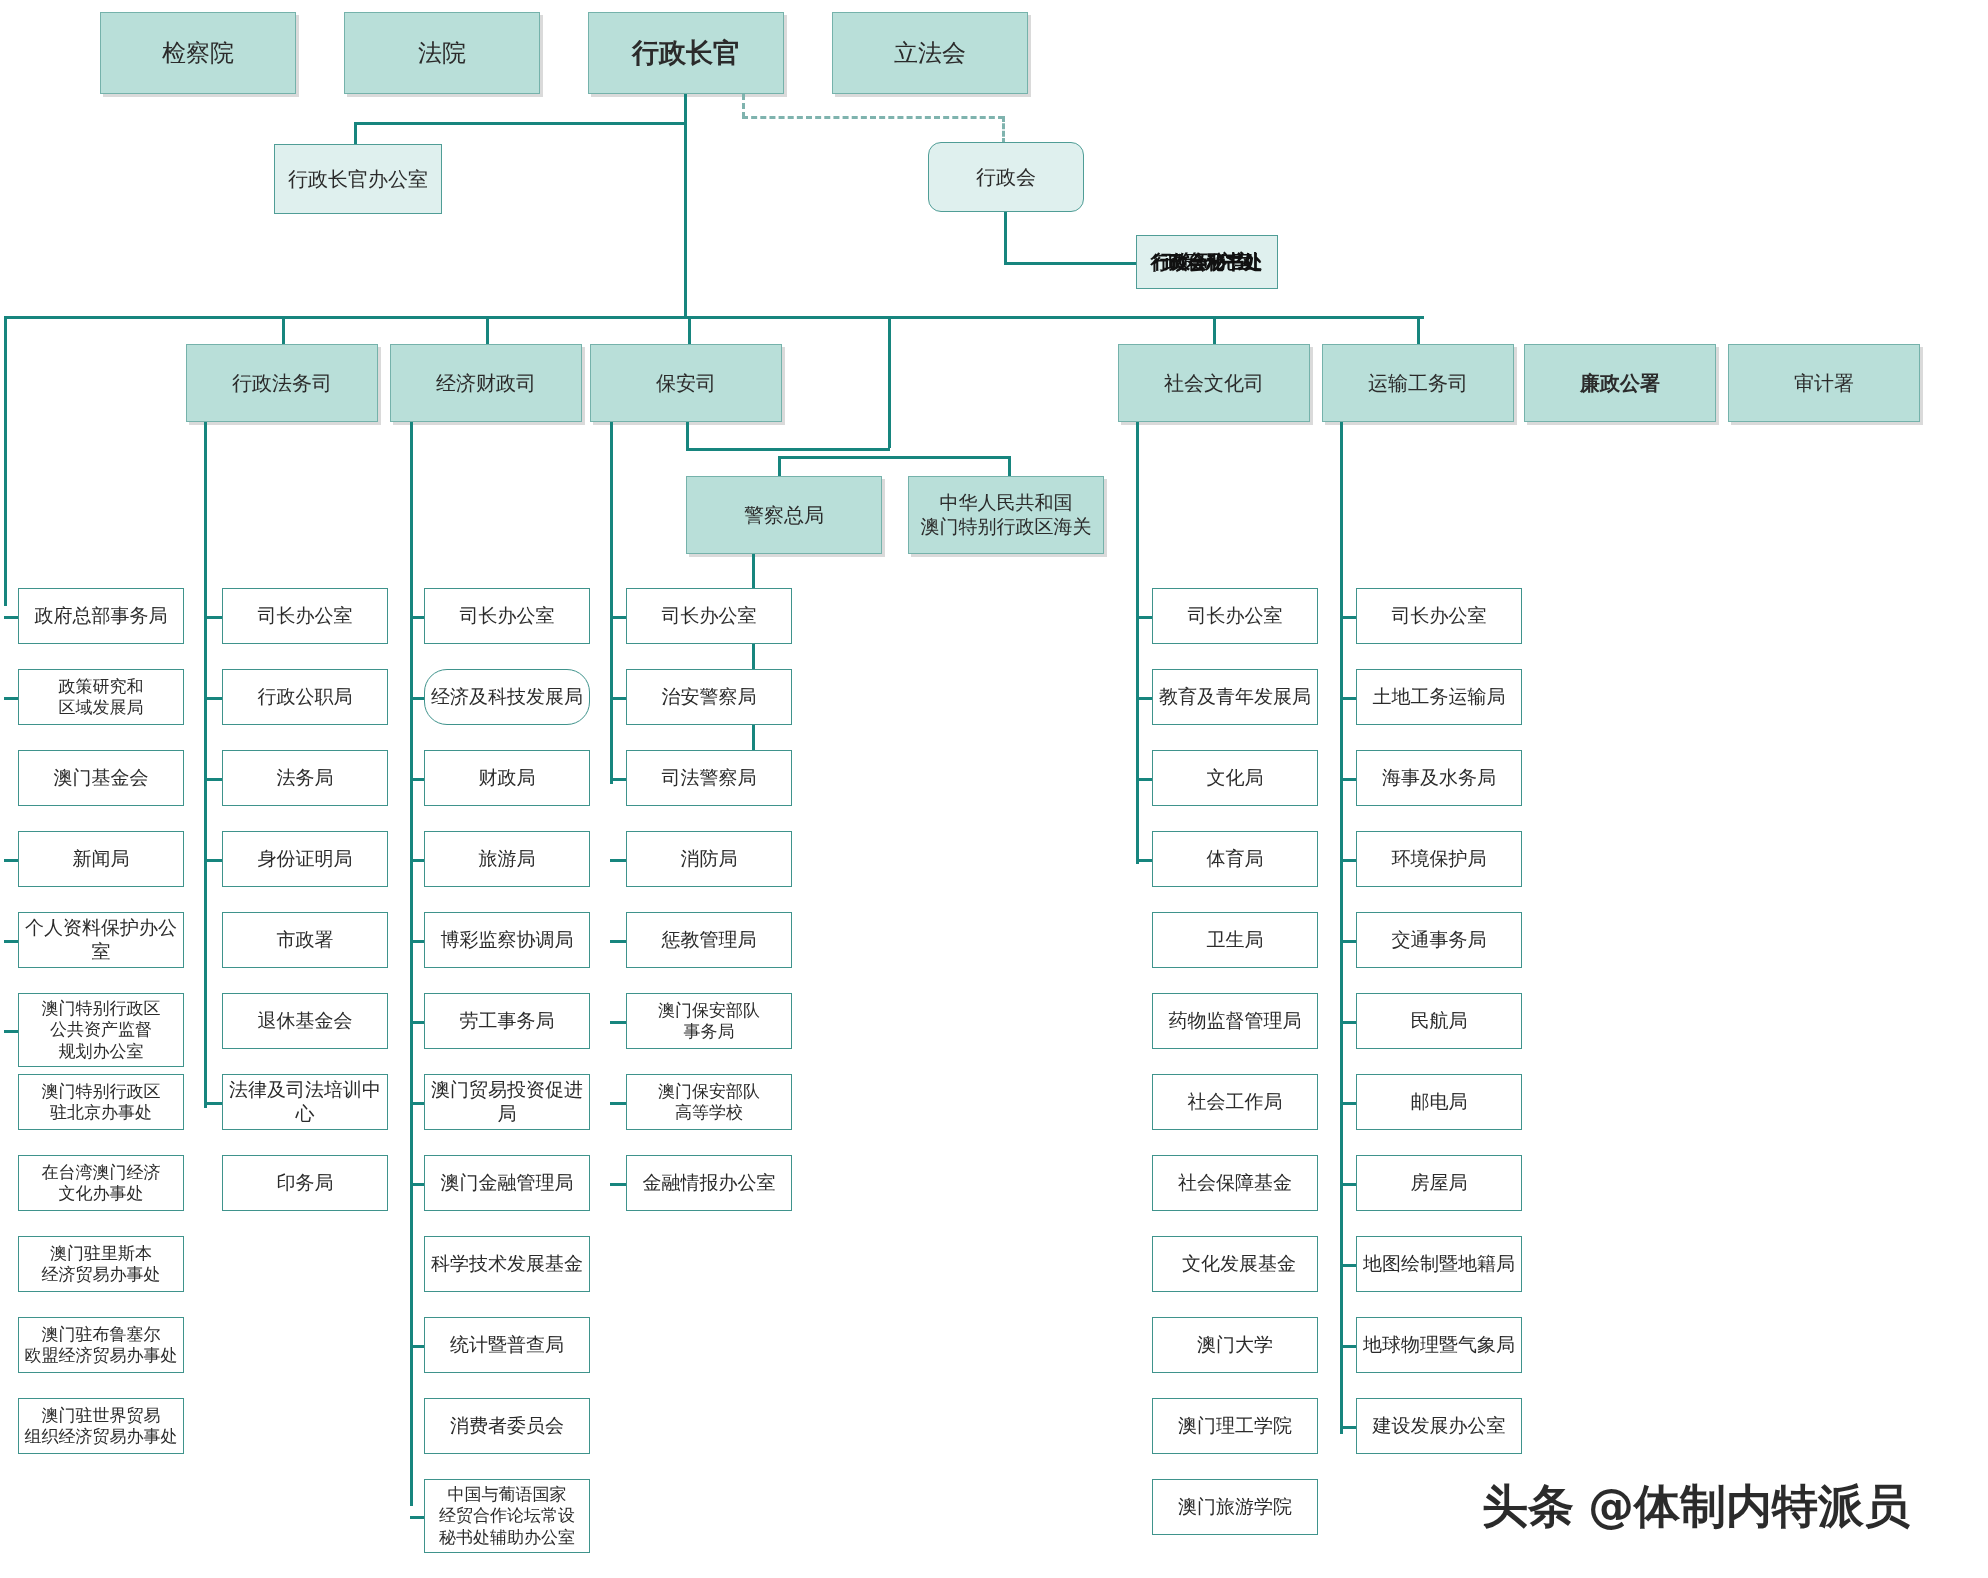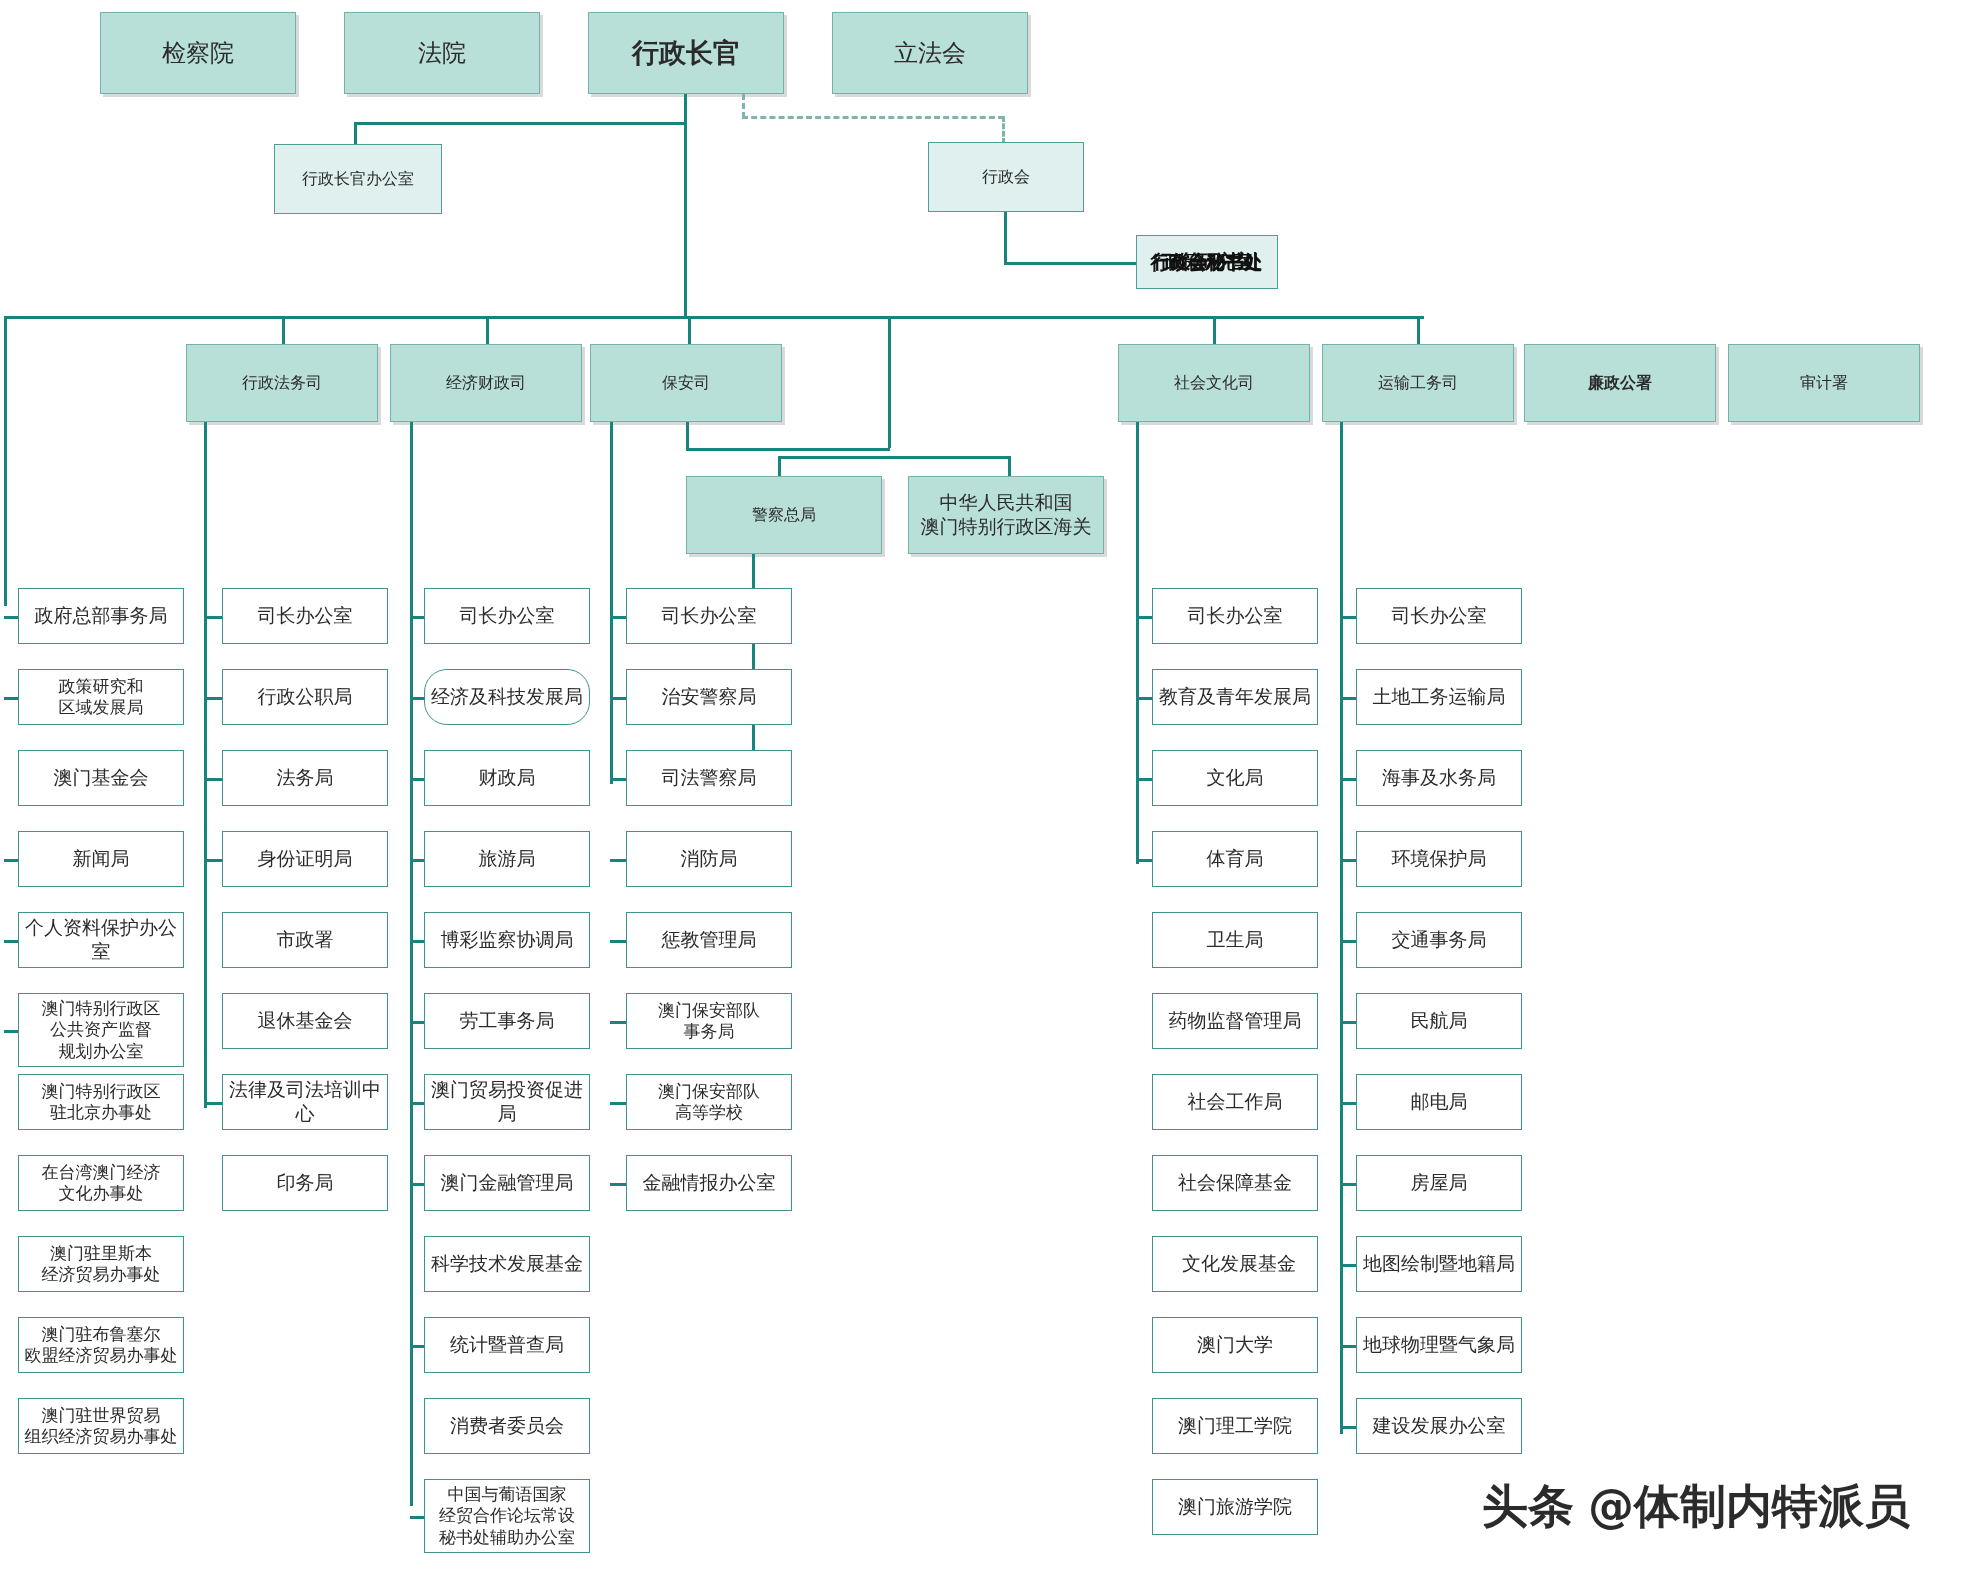--- a/index.html
+++ b/index.html
@@ -16,21 +16,21 @@
   
   .box{position:absolute;box-sizing:border-box;display:flex;align-items:center;
        justify-content:center;text-align:center;color:#2b2b2b;line-height:1.25;
        border:1.5px solid #3f938c;}
   .box.top{background:#b9dfd9;border:1.5px solid #75b2ab;
            box-shadow:3px 3px 0 rgba(150,150,150,.35);}
   .box.mid{background:#dff0ee;border:1.5px solid #4f9d96;}
   .box.leaf{background:#ffffff;border:1.5px solid #3f938c;}
 
   .t24{font-size:24px;}
-  .t22{font-size:16px;}
+  .t22{font-size:20px;}
   .t19{font-size:19px;}
   .t17{font-size:17px;}
   .bold{font-weight:bold;font-size:27px;}
 
   
   .garble{position:relative;}
   .garble span{position:absolute;left:0;right:0;top:50%;
     transform:translateY(-50%);font-size:19px;white-space:nowrap;
     color:#111;font-weight:bold;}
   .garble span.a{letter-spacing:-1px;}
@@ -58,21 +58,21 @@
   <div class="ln v" style="left:684px;top:94px;height:28px;"></div>
   <div class="ln h" style="left:354px;top:122px;width:333px;"></div>
   <div class="ln v" style="left:354px;top:122px;height:22px;"></div>
 
   <div class="box mid t22" style="left:274px;top:144px;width:168px;height:70px;">行政长官办公室</div>
 
   <div class="dashv" style="left:742px;top:94px;height:24px;"></div>
   <div class="dash" style="left:742px;top:116px;width:262px;"></div>
   <div class="dashv" style="left:1002px;top:116px;height:28px;"></div>
 
-  <div class="box mid t22" style="left:928px;top:142px;width:156px;height:70px;">行政会</div>
+  <div class="box mid t22" style="left:928px;top:142px;width:156px;height:70px;border-radius:13px;">行政会</div>
 
   <div class="ln v" style="left:1004px;top:212px;height:50px;"></div>
   <div class="ln h" style="left:1004px;top:262px;width:132px;"></div>
 
   <div class="box mid garble" style="left:1136px;top:235px;width:142px;height:54px;">
     <span class="a">行政会秘书处</span>
     <span class="b">政策研究室</span>
     <span class="c">行政会秘书处</span>
   </div>
 

